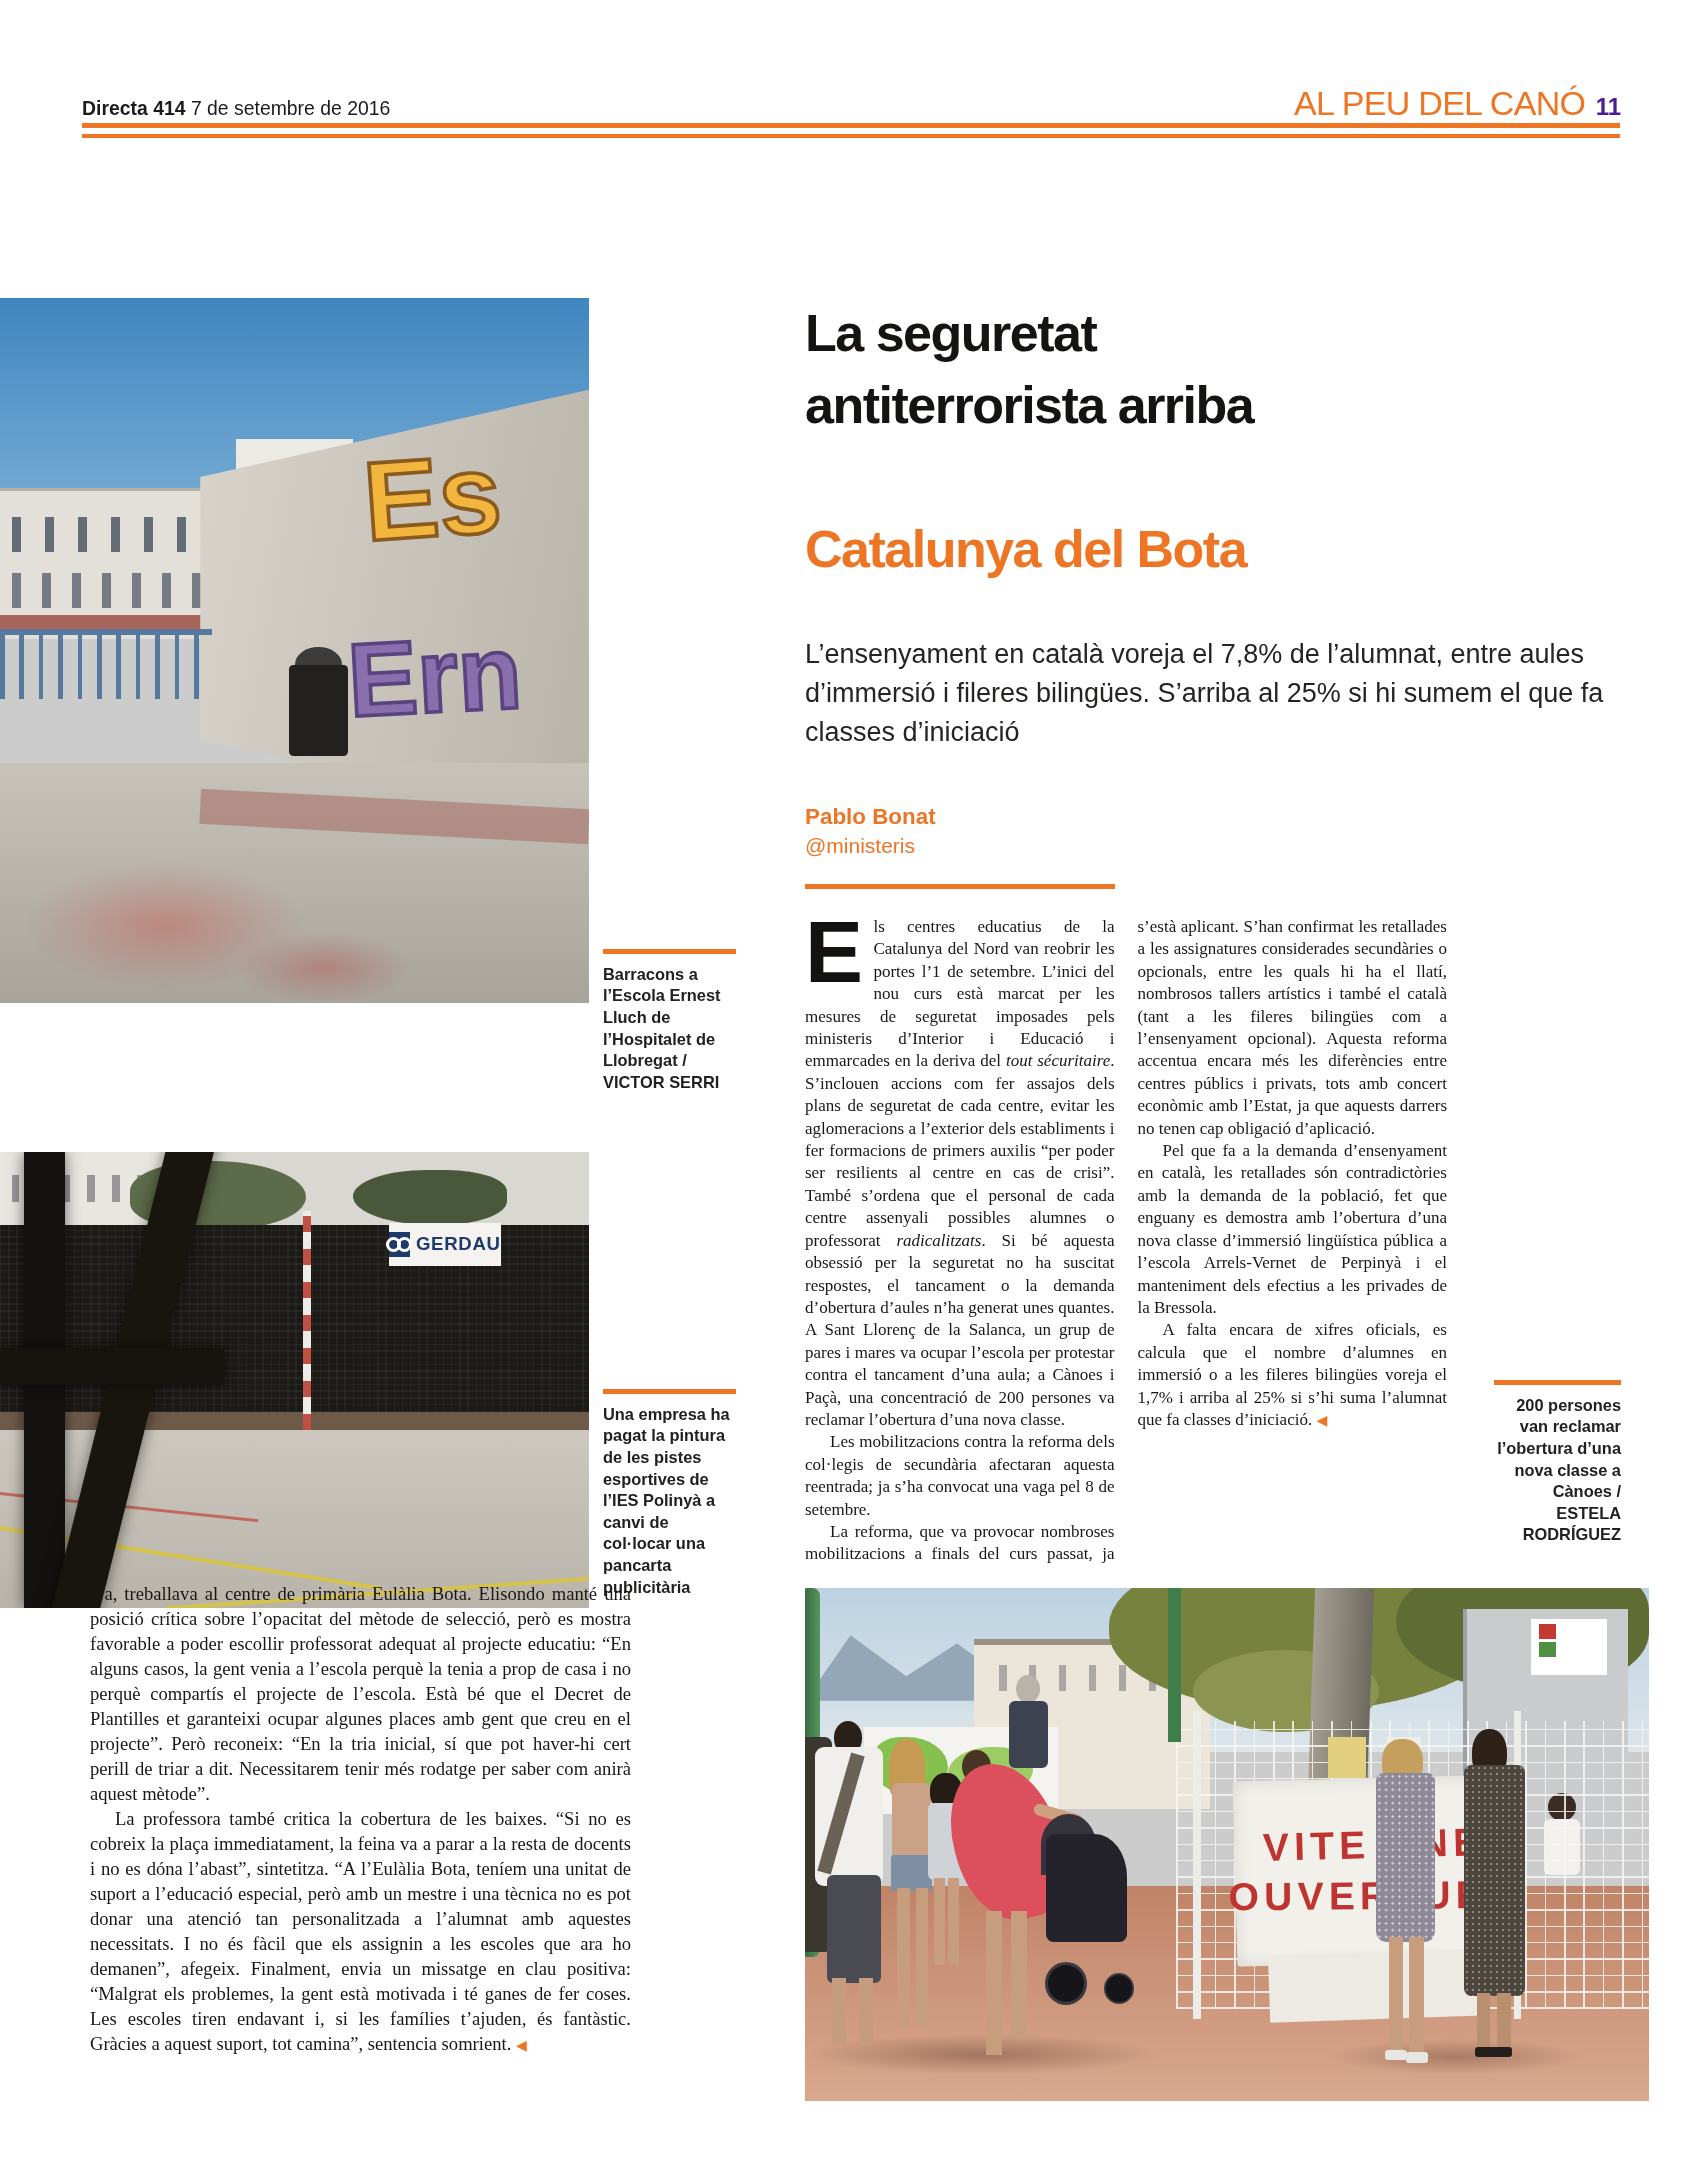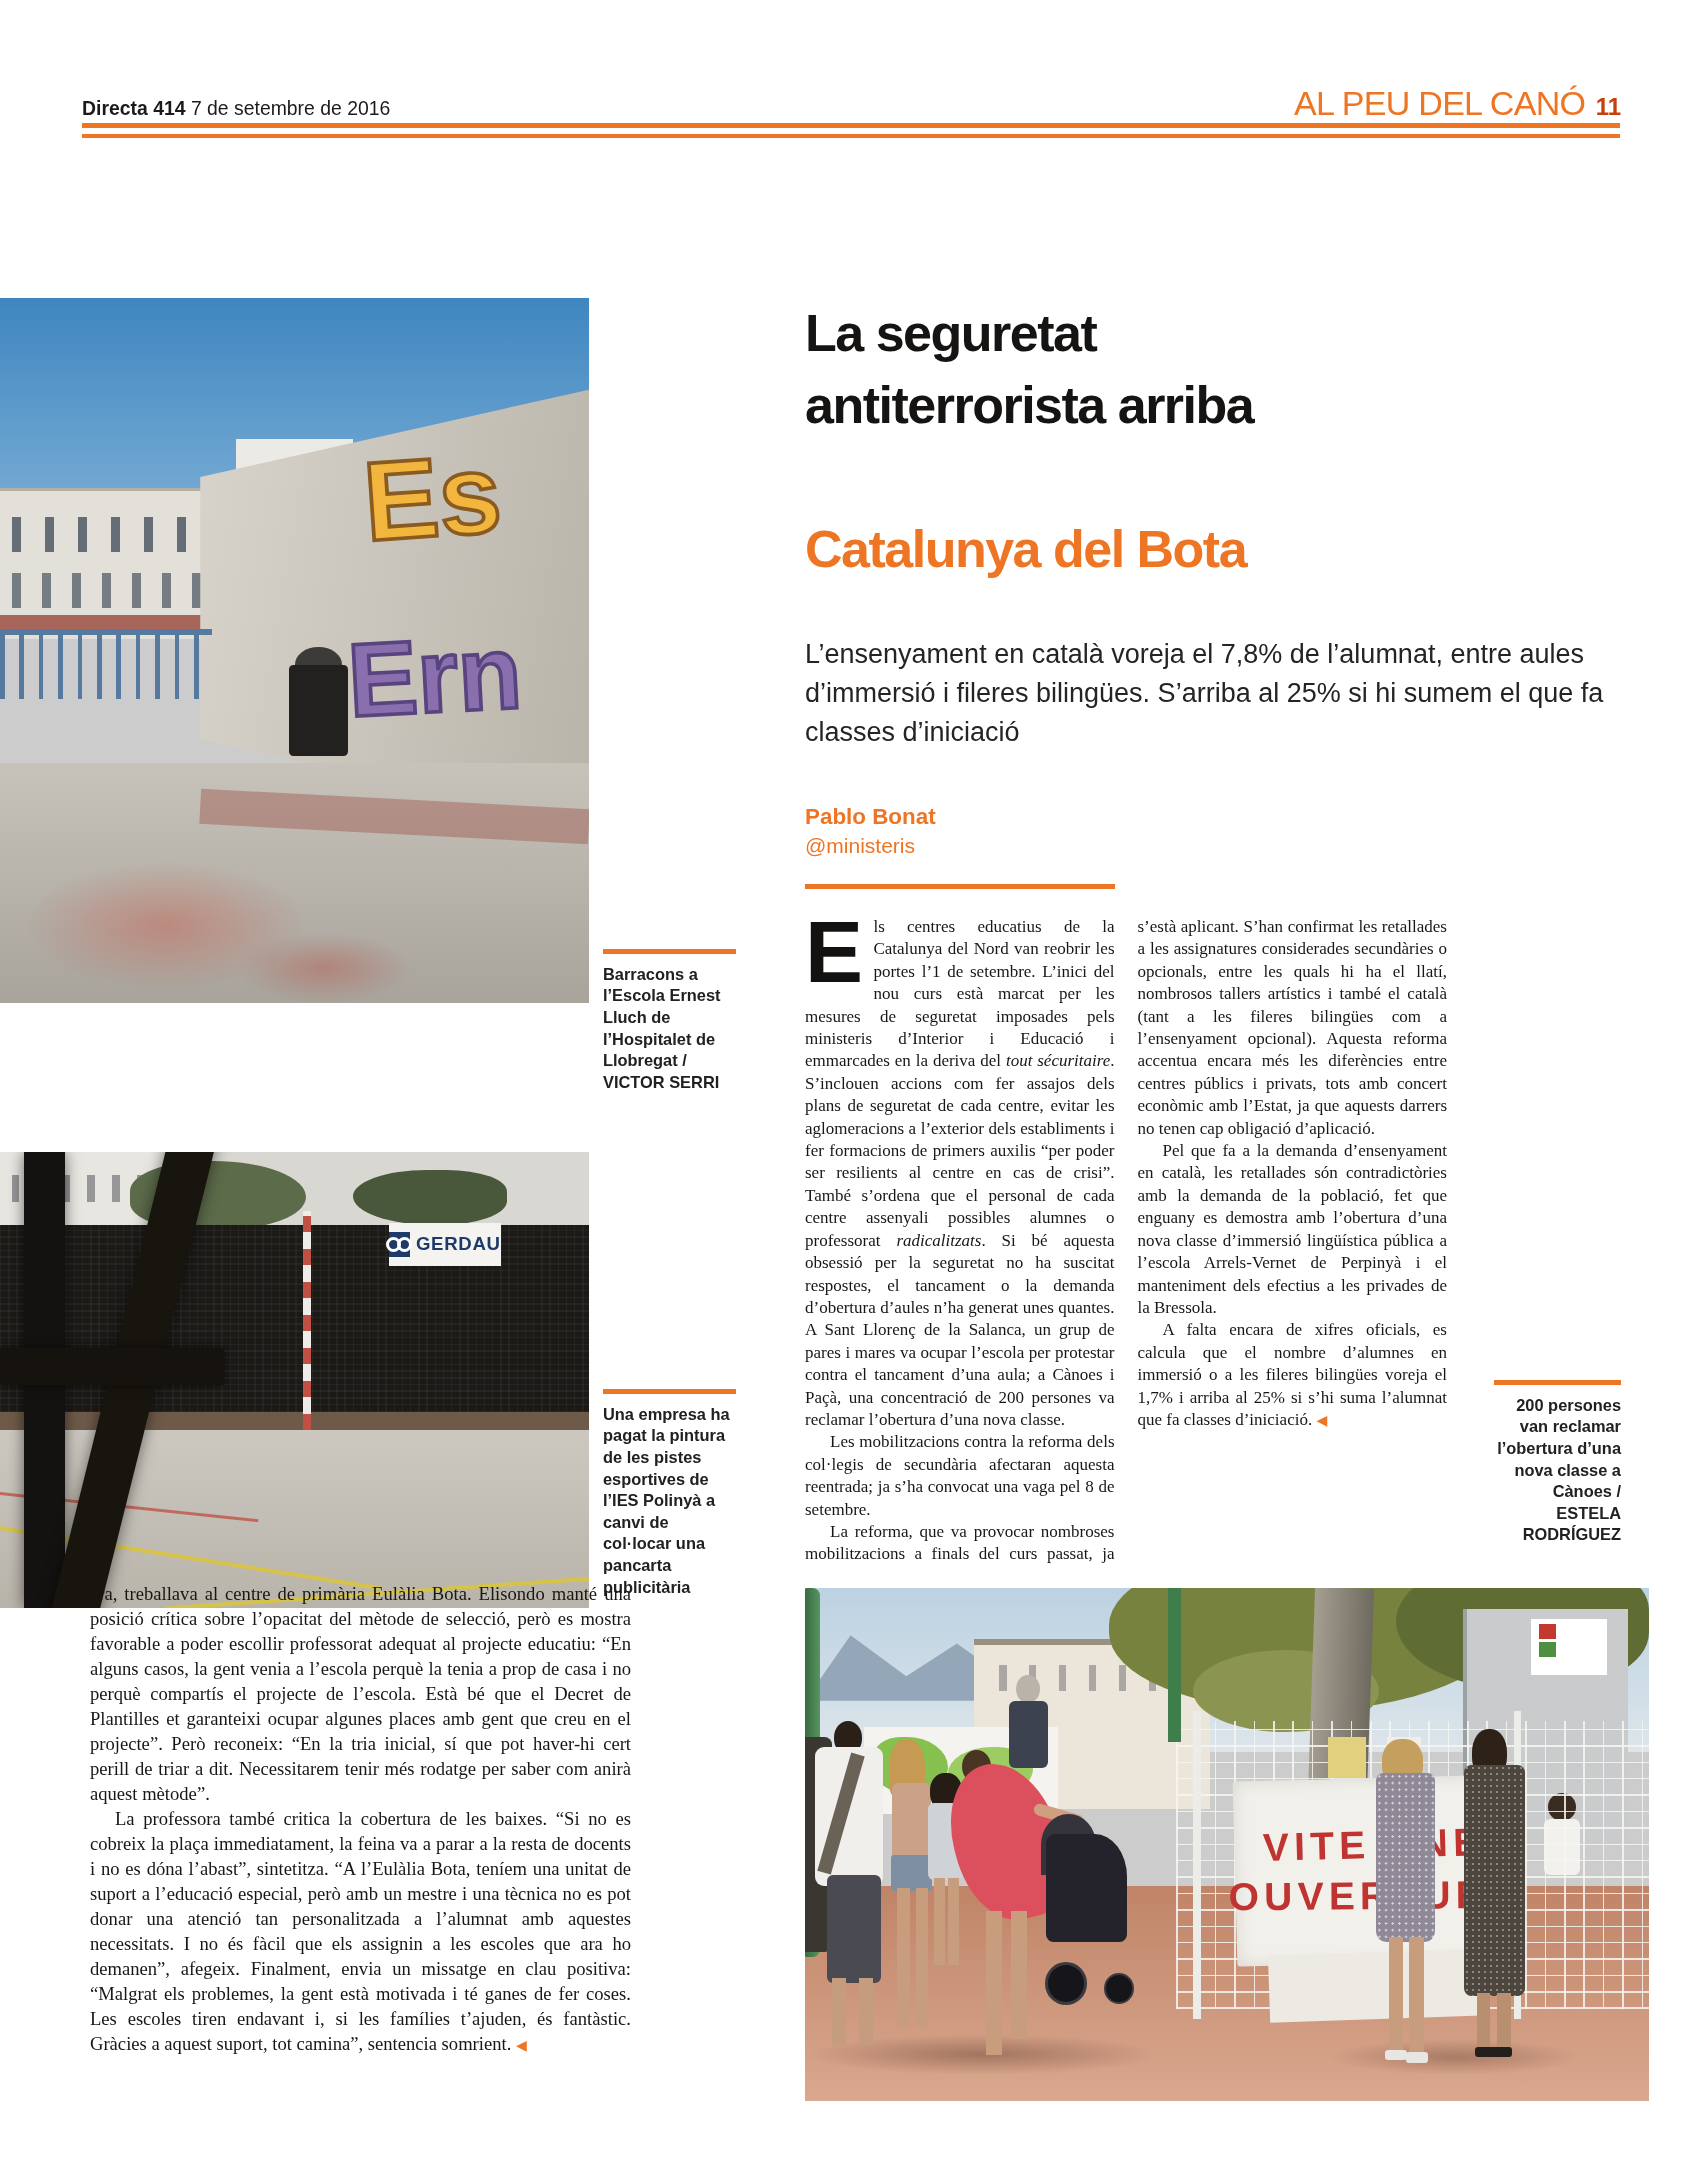--- a/index.html
+++ b/index.html
@@ -3,21 +3,21 @@
 <meta charset="utf-8">
 <style>
   html,body{margin:0;padding:0;background:#ffffff;}
   body{width:1703px;height:2172px;position:relative;font-family:"Liberation Sans",sans-serif;color:#1d1b1a;overflow:hidden;}
   .abs{position:absolute;}
   
   .masthead{left:82px;top:97px;font-size:19.4px;color:#1d1b1a;}
   .masthead b{font-weight:bold;}
   .section-head{right:82px;top:84px;display:flex;align-items:baseline;gap:10.4px;}
   .section-title{font-size:34px;font-weight:normal;color:#ED7524;letter-spacing:-0.7px;}
-  .page-num{font-size:24px;font-weight:bold;color:#c2410c;text-align:center;}
+  .page-num{font-size:24px;font-weight:bold;color:#4c1d95;text-align:center;}
   .hrule{left:82px;width:1538px;background:#ED7524;}
   .hrule.r1{top:123px;height:5.2px;}
   .hrule.r2{top:134px;height:3.7px;}
   
   .headline{left:805px;top:297px;width:820px;font-weight:bold;font-size:52px;line-height:72px;letter-spacing:-1.5px;color:#161412;}
   .headline .orange{color:#ED7524;}
   .standfirst{left:805px;top:635px;width:809px;font-size:27px;line-height:39px;color:#262422;}
   .byline-name{left:805px;top:804px;font-size:22.4px;font-weight:bold;color:#ED7524;}
   .byline-handle{left:805px;top:834px;font-size:21px;color:#ED7524;}
   .byline-rule{left:805px;top:884px;width:310px;height:4.5px;background:#ED7524;}

